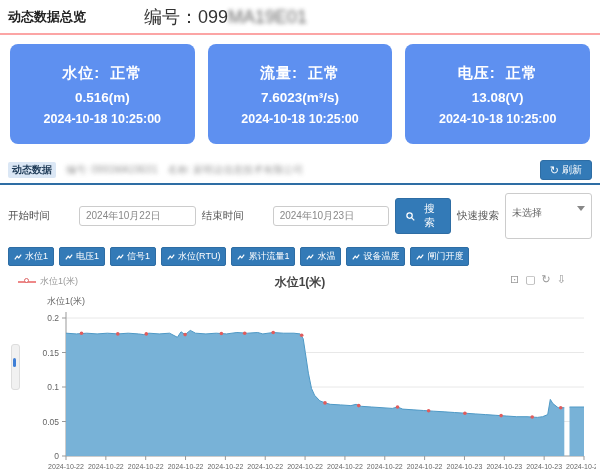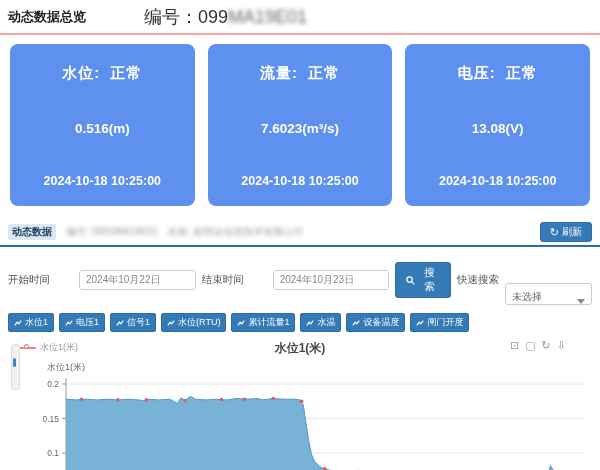--- a/index.html
+++ b/index.html
@@ -7,21 +7,21 @@
   .page{width:600px;height:470px;position:relative;}
 
   
   .top-header{display:flex;align-items:center;gap:14px;padding:5px 10px 4px 8px;border-bottom:2px solid #fca5a5;}
   .top-title{font-size:13px;font-weight:bold;color:#222;}
   .top-info{font-size:18px;color:#333;margin-left:44px;}
   .redacted{filter:blur(2px);opacity:.75;}
 
   
   .cards{display:flex;gap:13px;padding:9px 10px 6px 10px;}
-  .card{flex:1;height:162px;background:#5e90f0;border-radius:8px;color:#fff;
+  .card{flex:1;height:100px;background:#5e90f0;border-radius:8px;color:#fff;
         display:flex;flex-direction:column;justify-content:space-between;
         text-align:center;padding:20px 0 18px 0;box-sizing:border-box;}
   .card-row1{font-size:15px;font-weight:bold;letter-spacing:1px;}
   .card-row1 .status{margin-left:10px;}
   .card-row2{font-size:13.5px;font-weight:bold;}
   .card-row3{font-size:12.5px;font-weight:bold;}
 
   
   .panel-head{display:flex;align-items:center;margin-top:8px;padding:2px 8px 3px 8px;border-bottom:2px solid #2e6da4;}
   .panel-tab{font-size:10px;color:#1f3b57;background:#dbe7f5;padding:1px 4px;border-radius:2px;font-weight:bold;}
@@ -31,21 +31,21 @@
   .refresh-btn .ricon{font-size:11px;line-height:1;}
 
   
   .filter-row{display:flex;align-items:center;gap:6px;padding:8px 8px 4px 8px;}
   .f-label{font-size:10.5px;color:#555;white-space:nowrap;}
   .f-input{width:118px;height:20px;border:1px solid #ccc;border-radius:3px;font-size:10px;color:#888;
            padding:0 6px;box-sizing:border-box;background:#fff;display:flex;align-items:center;margin-left:23px;}
   .search-btn{background:#337ab7;color:#fff;border:1px solid #2e6da4;border-radius:3px;font-size:10.5px;
               padding:3px 10px;display:flex;align-items:center;gap:4px;cursor:pointer;}
   .select-box{width:74px;height:20px;border:1px solid #ccc;border-radius:3px;font-size:10px;color:#666;
-              padding:0 6px;display:flex;align-items:flex-end;justify-content:space-between;background:#fff;cursor:pointer;margin-top:28px;}
+              padding:12px 6px;display:flex;align-items:flex-start;justify-content:space-between;background:#fff;cursor:pointer;}
   .caret{width:0;height:0;border-left:4px solid transparent;border-right:4px solid transparent;border-top:5px solid #888;}
 
   
   .series-row{display:flex;gap:5px;padding:4px 8px 2px 8px;flex-wrap:nowrap;}
   .series-btn{background:#337ab7;color:#fff;border:1px solid #2e6da4;border-radius:2px;font-size:9px;
               padding:2px 5px;display:flex;align-items:center;gap:3px;cursor:pointer;white-space:nowrap;}
 
   
   .chart-wrap{position:relative;margin:4px 4px 0 4px;}
   .chart-top{position:relative;height:18px;}

